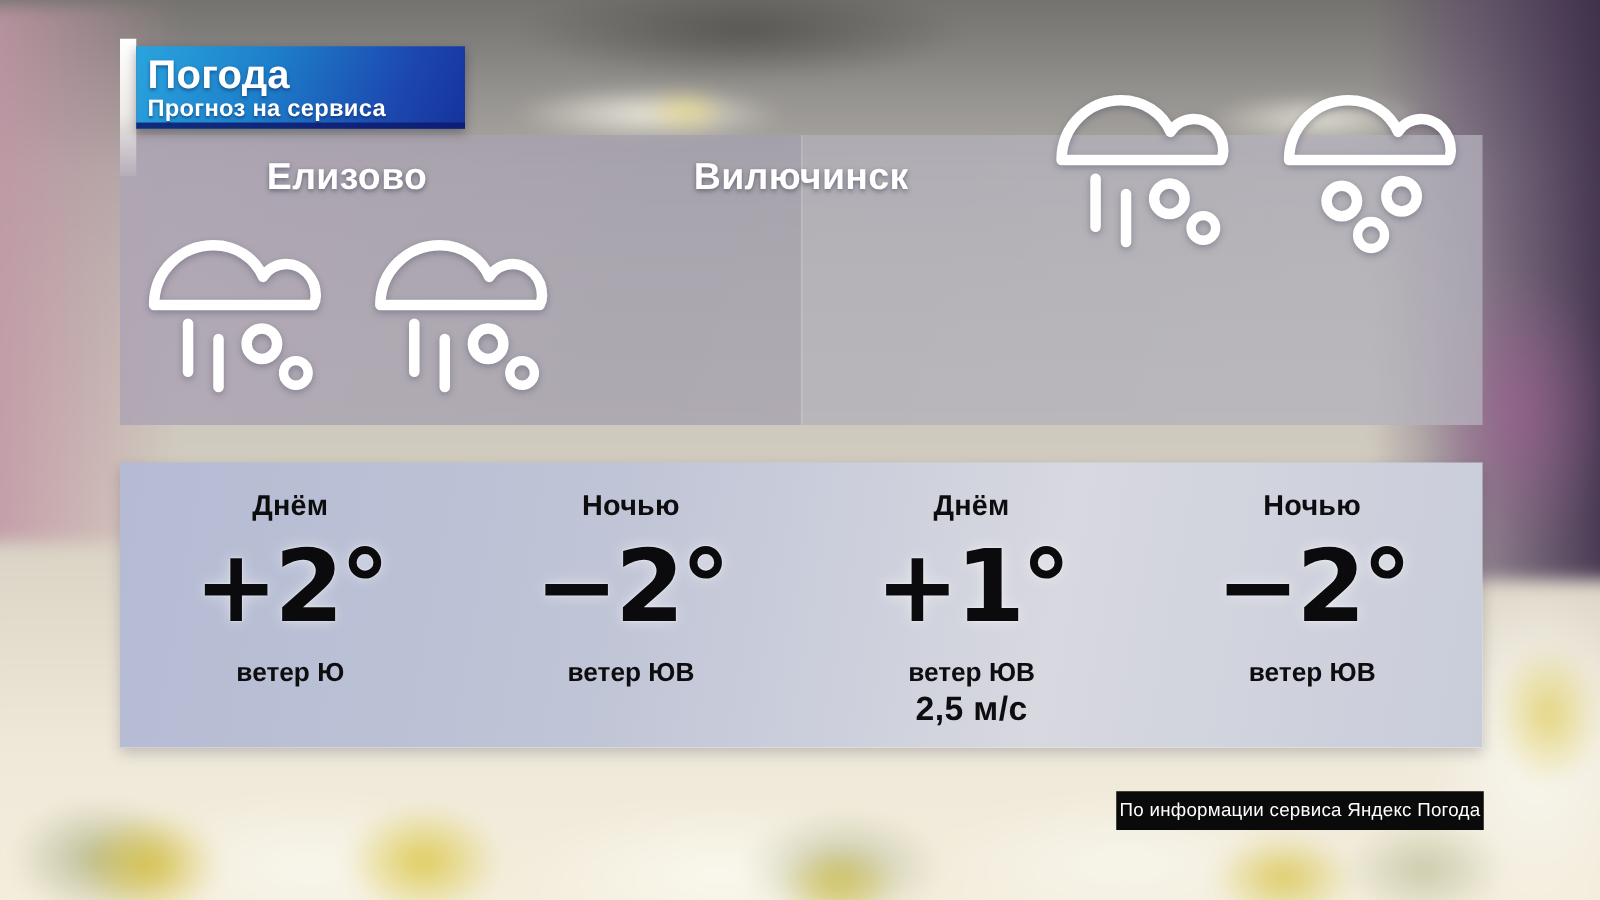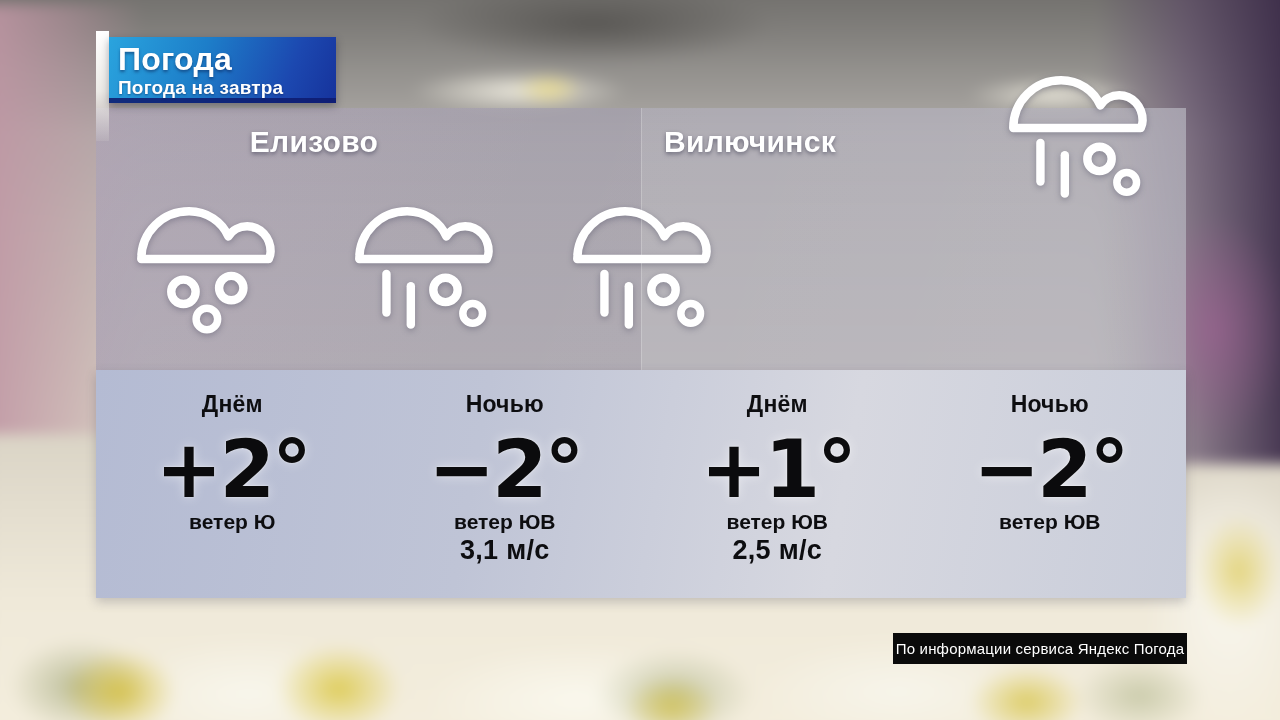--- a/index.html
+++ b/index.html
@@ -29,55 +29,55 @@
   .b-leaf3{left:1090px;top:672px;width:130px;height:80px;background:radial-gradient(closest-side,rgba(163,170,123,.5),rgba(163,170,123,0));}
   .b-yel1{left:78px;top:665px;width:115px;height:85px;background:radial-gradient(closest-side,rgba(212,190,58,.85),rgba(212,190,58,0));}
   .b-yel2{left:292px;top:660px;width:125px;height:90px;background:radial-gradient(closest-side,rgba(218,198,66,.85),rgba(218,198,66,0));}
   .b-yel3{left:640px;top:692px;width:95px;height:62px;background:radial-gradient(closest-side,rgba(210,192,70,.75),rgba(210,192,70,0));}
   .b-yel4{left:985px;top:682px;width:115px;height:72px;background:radial-gradient(closest-side,rgba(215,196,72,.8),rgba(215,196,72,0));}
   .b-yel5{left:1212px;top:530px;width:85px;height:115px;background:radial-gradient(closest-side,rgba(222,204,96,.78),rgba(222,204,96,0));}
 
   
   .accent-bar{position:absolute;left:96px;top:31px;width:13px;height:110px;z-index:6;
     background:linear-gradient(180deg,#ffffff 0%,#eceae6 55%,rgba(224,222,218,.15) 100%);}
-  .banner{position:absolute;left:109px;top:37px;width:227px;height:66px;z-index:6;
+  .banner{position:absolute;left:109px;top:37px;width:263px;height:66px;z-index:6;
     background:linear-gradient(112deg,#2aa4de 0%,#1d7ec9 40%,#1c48b0 78%,#16339c 100%);
     border-bottom:5px solid rgba(14,26,110,.88);
     box-shadow:0 3px 8px rgba(20,20,40,.35);
     padding:6px 0 12px 9px;box-sizing:border-box;color:#fff;}
   .banner .title{font-size:32px;font-weight:700;line-height:1.02;letter-spacing:.2px;
     text-shadow:0 2px 3px rgba(10,30,80,.5);}
   .banner .subtitle{font-size:19px;font-weight:600;margin-top:1px;letter-spacing:.2px;
     text-shadow:0 1px 2px rgba(10,30,80,.5);}
 
   
-  .panel-top{position:absolute;left:96px;top:108px;width:1090px;height:262px;z-index:5;
+  .panel-top{position:absolute;left:96px;top:108px;width:1090px;height:232px;z-index:5;
     background:
       linear-gradient(90deg,rgba(140,125,150,.10) 0 50%,rgba(255,255,255,.07) 50% 100%),
       linear-gradient(112deg,rgba(198,178,200,.30) 0%,rgba(255,255,255,0) 38%,rgba(255,255,255,.05) 100%),
       rgba(167,165,177,.72);
-    display:grid;grid-template-columns:repeat(5,1fr);grid-template-rows:58px 1fr;text-align:right;}
+    display:grid;grid-template-columns:repeat(6,1fr);grid-template-rows:58px 1fr;text-align:right;}
   .panel-top::after{content:"";position:absolute;left:50%;top:0;bottom:0;width:1px;background:rgba(255,255,255,.22);}
   .city{grid-column:span 2;display:flex;align-items:center;justify-content:center;padding-top:10px;
     color:#fff;font-size:30px;font-weight:700;letter-spacing:.3px;
     text-shadow:0 2px 4px rgba(45,45,70,.55);}
   .iconcell{display:flex;align-items:center;justify-content:center;}
   .wicon{display:block;width:150px;height:141px;margin-top:-4px;}
   .wicon svg{width:100%;height:100%;filter:drop-shadow(0 2px 3px rgba(55,55,80,.35));}
 
   .panel-bottom{position:absolute;left:96px;top:370px;width:1090px;height:228px;z-index:5;
     background:linear-gradient(100deg,#b4bbd3 0%,#bfc4d6 35%,#d7d8e0 68%,#c9cdda 100%);
     box-shadow:0 4px 10px rgba(60,60,80,.25);
     display:grid;grid-template-columns:repeat(4,1fr);}
   .cell{text-align:center;padding-top:21px;color:#0d0d10;}
   .period{font-size:23px;font-weight:700;letter-spacing:.2px;}
   .temp{font-family:"DejaVu Sans","Liberation Sans",sans-serif;font-size:80px;font-weight:700;
     letter-spacing:-3px;line-height:1;margin-top:12px;color:#0b0b0d;
     text-shadow:0 0 2px rgba(255,255,255,.75),0 0 12px rgba(255,255,255,.5);}
-  .windlabel{font-size:21px;font-weight:700;}
+  .windlabel{font-size:21px;font-weight:700;margin-top:17px;}
   .windspeed{font-size:27px;font-weight:700;margin-top:1px;letter-spacing:.3px;}
 
   
   .attribution{position:absolute;left:893px;top:633px;width:294px;height:31px;z-index:7;
     background:#0a0a0a;color:#ffffff;display:flex;align-items:center;justify-content:center;
     font-size:15px;font-weight:500;letter-spacing:.2px;}
 </style>
 </head>
 <body>
 
@@ -103,21 +103,21 @@
     <div class="b-yel1"></div>
     <div class="b-yel2"></div>
     <div class="b-yel3"></div>
     <div class="b-yel4"></div>
     <div class="b-yel5"></div>
   </div>
 
   <div class="accent-bar"></div>
   <div class="banner">
     <div class="title">Погода</div>
-    <div class="subtitle">Погода на завтра</div>
+    <div class="subtitle">Прогноз на сервиса</div>
   </div>
 
   <div class="panel-top">
     <div class="city">Елизово</div>
     <div class="city">Вилючинск</div>
     <div class="iconcell">
       <span class="wicon"><svg viewBox="0 0 160 150" xmlns="http://www.w3.org/2000/svg">
             <g fill="none" stroke="#ffffff" stroke-width="9" stroke-linecap="round" stroke-linejoin="round">
               <path d="M12 67 C12 38 35 16 63 16 C82 16 98 27 105 43 C109 36 117 32 125 32 C139 32 150 44 150 59 C150 62 149 65 148 67 Z"></path>
               <line x1="41" y1="83" x2="41" y2="124"></line>
@@ -164,21 +164,20 @@
   <div class="panel-bottom">
     <div class="cell">
       <div class="period">Днём</div>
       <div class="temp">+2°</div>
       <div class="windlabel">ветер Ю</div>
     </div>
     <div class="cell">
       <div class="period">Ночью</div>
       <div class="temp">−2°</div>
       <div class="windlabel">ветер ЮВ</div>
-      <div class="windspeed">3,1 м/с</div>
     </div>
     <div class="cell">
       <div class="period">Днём</div>
       <div class="temp">+1°</div>
       <div class="windlabel">ветер ЮВ</div>
       <div class="windspeed">2,5 м/с</div>
     </div>
     <div class="cell">
       <div class="period">Ночью</div>
       <div class="temp">−2°</div>

